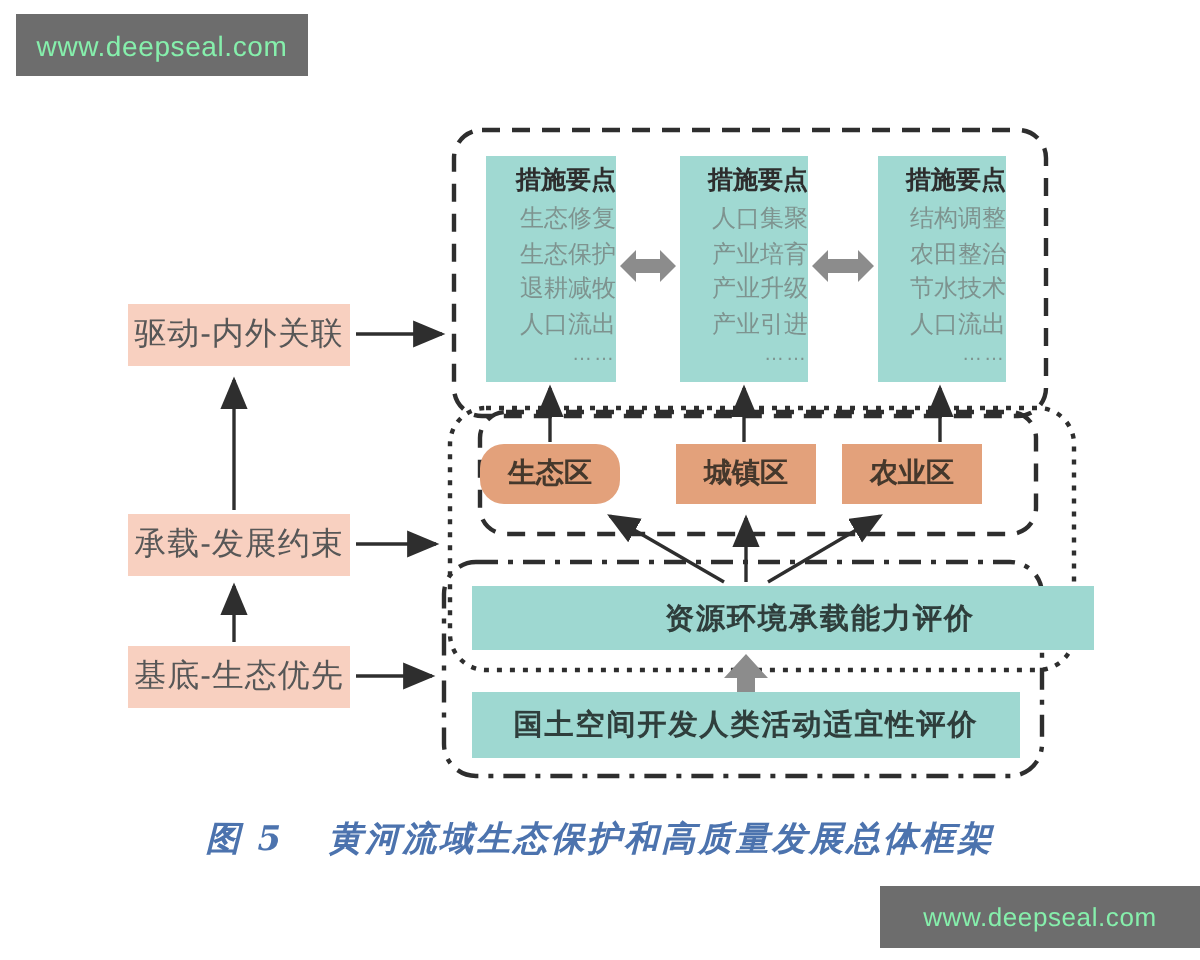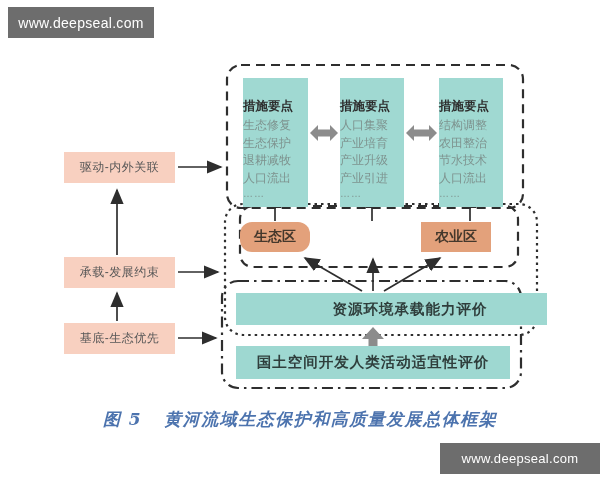--- a/index.html
+++ b/index.html
@@ -1,36 +1,36 @@
 <!DOCTYPE html>
 <html><head>
 <meta charset="utf-8">
 <style>
   html,body{margin:0;padding:0;background:#fff;}
   .canvas{position:relative;width:600px;height:480px;background:#ffffff;overflow:hidden;
           font-family:"Liberation Sans",sans-serif;}
-  .wm{position:absolute;background:#6d6d6d;color:#ffffff;display:flex;align-items:center;
+  .wm{position:absolute;background:#6d6d6d;color:#86efac;display:flex;align-items:center;
       justify-content:center;font-size:14px;font-weight:500;letter-spacing:.3px;}
   .wm-tl{left:8px;top:7px;width:146px;height:31px;}
   .wm-br{left:440px;top:443px;width:160px;height:31px;font-size:13px;}
   .overlay{position:absolute;left:0;top:0;width:600px;height:480px;}
   .mbox{position:absolute;top:78px;width:65px;height:109px;background:#a0d9d2;
-        text-align:left;padding-top:20px;box-sizing:content-box;}
+        text-align:right;padding-top:4px;box-sizing:content-box;}
   .mbox-title{font-size:12.5px;font-weight:bold;color:#2d2d2d;margin-bottom:3px;line-height:16px;}
   .mbox-item{font-size:12px;color:#7e938f;line-height:17.5px;}
   .mbox-dots{font-size:10px;color:#7e938f;line-height:13px;letter-spacing:1px;}
   .zbox{position:absolute;top:222px;width:70px;height:30px;background:#e3a17b;
         display:flex;align-items:center;justify-content:center;
         font-size:14px;font-weight:bold;color:#45382c;}
   .ebar{position:absolute;left:236px;width:274px;height:32px;background:#9ed8d1;
         display:flex;align-items:center;justify-content:center;
         font-size:14.5px;font-weight:bold;color:#2f3e3c;letter-spacing:1px;}
   .pbox{position:absolute;left:64px;width:111px;height:31px;background:#f8d0c0;
         display:flex;align-items:center;justify-content:center;
-        font-size:12px;color:#575757;letter-spacing:.5px;}
+        font-size:16px;color:#575757;letter-spacing:.5px;}
   .caption{position:absolute;left:0;top:408px;width:600px;text-align:center;
            font-family:"DejaVu Serif",serif;font-style:italic;font-weight:bold;
            font-size:17px;color:#4c73ae;letter-spacing:1.5px;}
   .caption .fig-no{margin-right:22px;text-align:center;}
 </style>
 </head>
 <body>
 
 <div class="canvas">
 
@@ -89,20 +89,21 @@
   <div class="mbox" style="left:439px;width:64px;">
     <div class="mbox-title">措施要点</div>
     <div class="mbox-item">结构调整</div>
     <div class="mbox-item">农田整治</div>
     <div class="mbox-item">节水技术</div>
     <div class="mbox-item">人口流出</div>
     <div class="mbox-dots">……</div>
   </div>
 
   <div class="zbox" style="left:240px;border-radius:12px;">生态区</div>
+  <div class="zbox" style="left:338px;">城镇区</div>
   <div class="zbox" style="left:421px;">农业区</div>
 
   <div class="ebar" style="top:293px;padding-left:37px;">资源环境承载能力评价</div>
   <div class="ebar" style="top:346px;height:33px;font-family:Liberation Mono, monospace;">国土空间开发人类活动适宜性评价</div>
 
   <div class="pbox" style="top:152px;">驱动-内外关联</div>
   <div class="pbox" style="top:257px;">承载-发展约束</div>
   <div class="pbox" style="top:323px;">基底-生态优先</div>
 
   <div class="caption">

